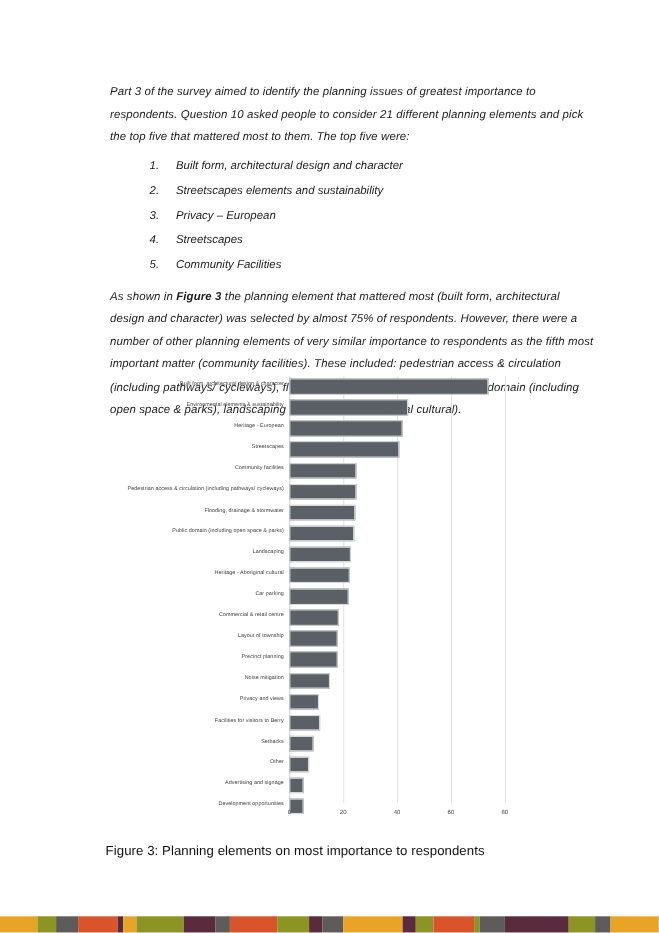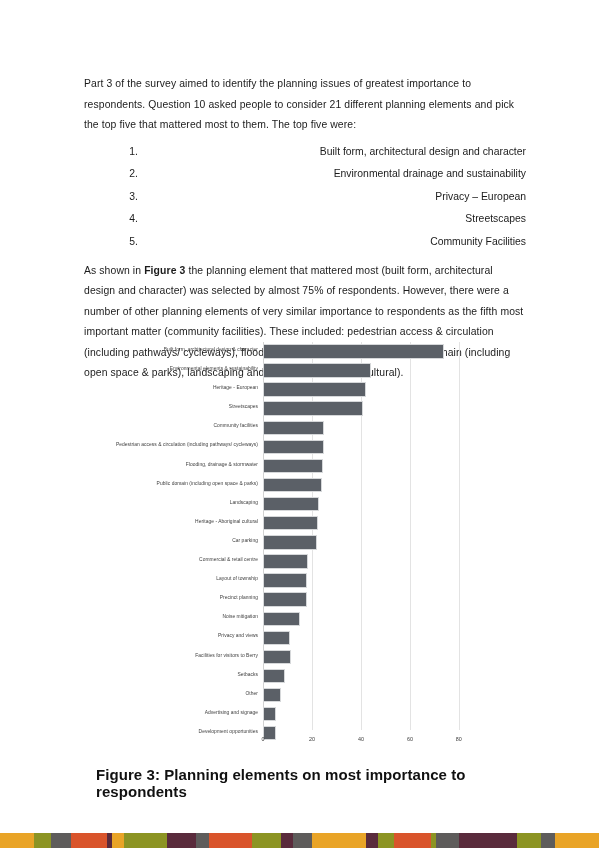--- a/index.html
+++ b/index.html
@@ -16,23 +16,24 @@
     width: 599px;
     height: 848px;
     background: #ffffff;
     overflow: hidden;
     box-sizing: border-box;
   }
 
   
   .content {
     position: absolute;
-    left: 84px;
+    left: 100px;
     top: 74px;
     width: 442px;
+    font-style: italic;
   }
   .para {
     font-size: 10.4px;
     line-height: 20.5px;
     letter-spacing: 0.01em;
     margin: 0 0 9px 0;
     text-align: left;
     color: #1b1b1b;
   }
   .para.second { margin-top: 12px; }
@@ -45,21 +46,20 @@
     counter-reset: tl;
   }
   ol.toplist li {
     counter-increment: tl;
     position: relative;
     font-size: 10.4px;
     line-height: 14px;
     padding: 0 0 0 24px;
     margin: 0 0 8.5px 0;
     color: #1b1b1b;
-    text-align: right;
   }
   ol.toplist li::before {
     content: counter(tl) ".";
     position: absolute;
     left: 0;
     top: 0;
     width: 18px;
   }
 
   
@@ -137,22 +137,22 @@
     font-size: 5.4px;
     color: #3c3c3c;
   }
 
   
   .caption {
     position: absolute;
     left: 84px;
     top: 766px;
     width: 440px;
-    font-size: 15px;
-    font-weight: bold;
+    font-size: 12px;
+    font-weight: normal;
     color: #111;
     letter-spacing: 0.005em;
     padding-left: 12px;
   }
   .footer {
     position: absolute;
     left: 84px;
     top: 805px;
     width: 450px;
   }
@@ -183,21 +183,21 @@
 <body>
 
 <div class="page">
 
   <div class="content">
 
     <p class="para">Part 3 of the survey aimed to identify the planning issues of greatest importance to respondents. Question 10 asked people to consider 21 different planning elements and pick the top five that mattered most to them. The top five were:</p>
 
     <ol class="toplist">
       <li>Built form, architectural design and character</li>
-      <li>Environmental drainage and sustainability</li>
+      <li>Streetscapes elements and sustainability</li>
       <li>Privacy – European</li>
       <li>Streetscapes</li>
       <li>Community Facilities</li>
     </ol>
 
     <p class="para second"><span>As shown in </span><b>Figure 3</b><span> the planning element that mattered most (built form, architectural design and character) was selected by almost 75% of respondents. However, there were a number of other planning elements of very similar importance to respondents as the fifth most important matter (community facilities). These included: pedestrian access &amp; circulation (including pathways/ cycleways), flooding, drainage &amp; stormwater, public domain (including open space &amp; parks), landscaping and heritage (Aboriginal cultural).</span></p>
 
   </div>
 
   <div class="chart-wrap">

